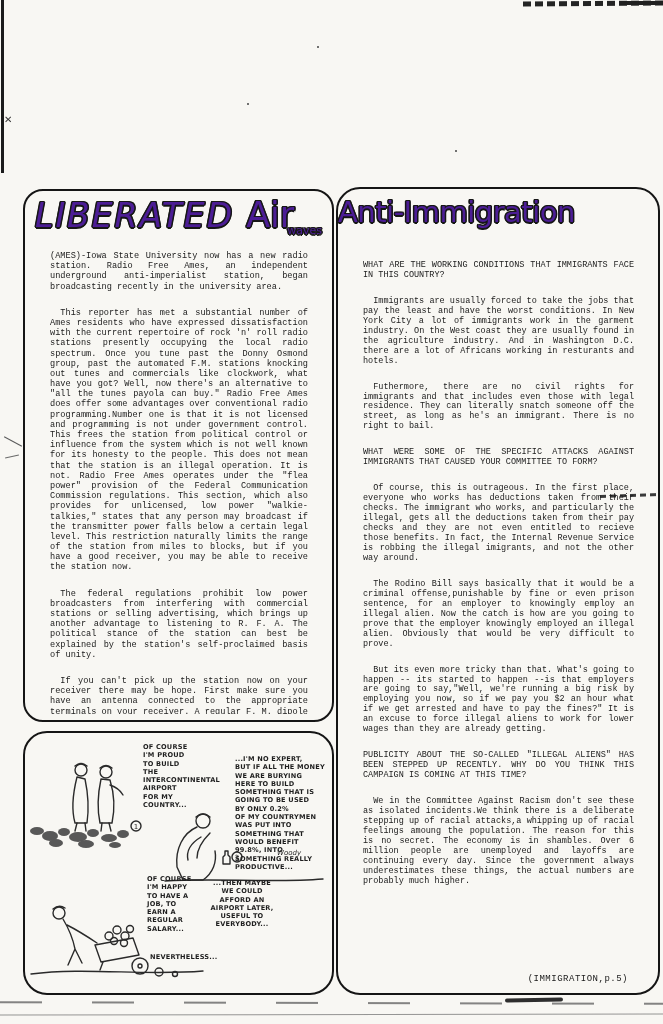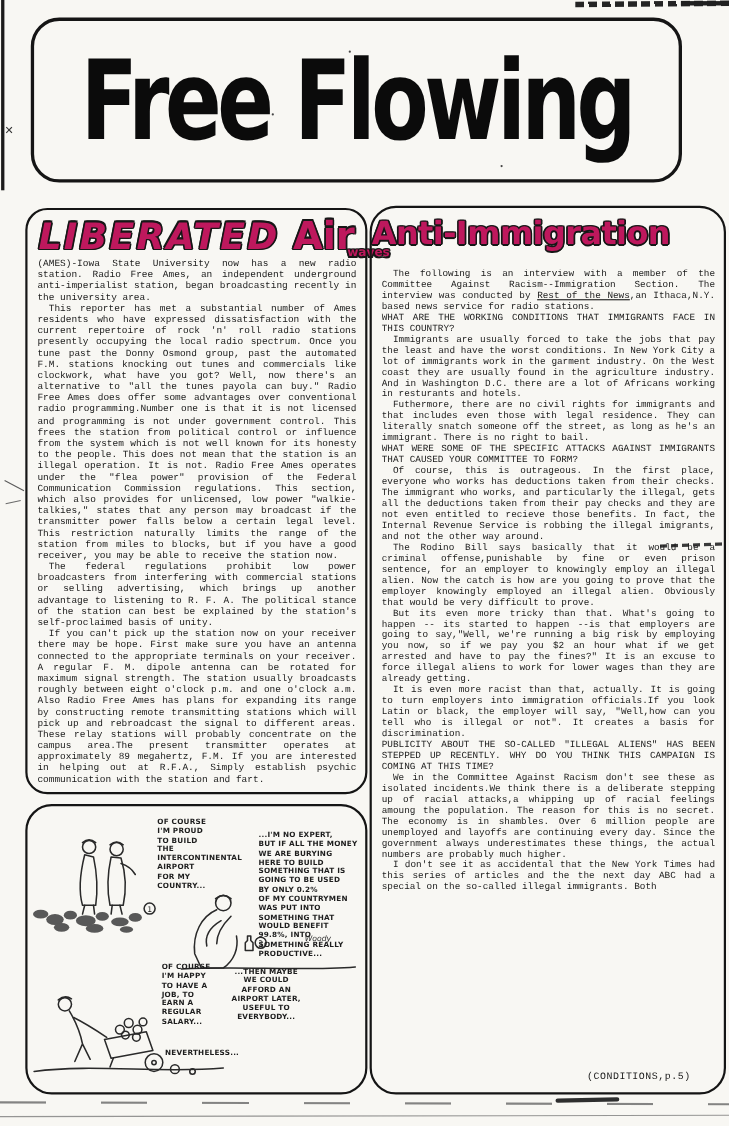--- a/index.html
+++ b/index.html
@@ -8,35 +8,35 @@
         font-family:"Liberation Mono",monospace;color:#1a1a1a;}
   .box{position:absolute;border:2.5px solid #151515;border-radius:20px;background:transparent;}
 
   
   #masthead-box{left:28px;top:16px;width:586px;height:144px;border-width:3px;border-radius:26px;
                 display:flex;align-items:center;justify-content:center;}
   .masthead-title{font-family:"DejaVu Sans",sans-serif;font-weight:bold;font-size:76px;
                   letter-spacing:-4px;transform:scaleY(1.32);color:#0b0b0b;white-space:nowrap;}
 
   
-  .outline{color:#be185d;font-family:"DejaVu Sans",sans-serif;font-weight:bold;
+  .outline{color:#4c1d95;font-family:"DejaVu Sans",sans-serif;font-weight:normal;
     text-shadow:-1.1px -1.1px 0 #171717,1.1px -1.1px 0 #171717,-1.1px 1.1px 0 #171717,
                  1.1px 1.1px 0 #171717,-1.5px 0 0 #171717,1.5px 0 0 #171717,
                  0 -1.5px 0 #171717,0 1.5px 0 #171717;}
 
   
   #left-article{left:23px;top:189px;width:307px;height:529px;}
   .lib-title{position:absolute;left:10px;top:4px;white-space:nowrap;}
   .liberated{font-size:33px;font-style:italic;letter-spacing:2px;}
   .airwrap{display:inline-block;margin-left:12px;}
   .air{font-size:35px;}
   .waves{font-size:11px;display:inline-block;transform:translate(-7px,7px);}
   .body-text{position:absolute;left:9px;right:8px;top:44px;bottom:6px;
              font-size:8.6px;line-height:10.18px;text-align:justify;overflow:hidden;}
-  .para{margin:0;}
+  .para{margin:16px;}
   .para.a{text-indent:1.2em;}
   .para.lead,.para.q{text-indent:0;}
   .underline{text-decoration:underline;}
 
   
   #cartoon-box{left:23px;top:731px;width:307px;height:260px;border-radius:24px;}
   .doodles{position:absolute;left:0;top:0;width:100%;height:100%;}
   .bubble{position:absolute;font-family:"DejaVu Sans",sans-serif;font-weight:bold;
           font-size:6.6px;line-height:8.3px;letter-spacing:.2px;white-space:pre-line;color:#1e1e1e;}
   #b1{left:118px;top:10px;width:84px;}
@@ -87,23 +87,20 @@
   <div class="mark dash-arrow"></div>
   <div class="mark scratch1"></div>
   <div class="mark scratch2"></div>
   <div class="mark smudge-bottom1"></div>
   <div class="mark smudge-blob"></div>
   <div class="mark smudge-bottom2"></div>
   <div class="mark speck" style="left:247px;top:103px;"></div>
   <div class="mark speck" style="left:317px;top:46px;"></div>
   <div class="mark speck" style="left:455px;top:150px;"></div>
 
-  <div class="box" id="masthead-box">
-    <div class="masthead-title">Free Flowing</div>
-  </div>
 
   <div class="box" id="left-article">
     <div class="lib-title">
       <span class="outline liberated">LIBERATED</span><span class="airwrap"><span class="outline air">Air</span><span class="outline waves">waves</span></span>
     </div>
     <div class="body-text">
         <p class="para lead">(AMES)-Iowa State University now has a new radio station.  Radio Free Ames, an independent underground anti-imperialist station, began broadcasting recently in the university area.</p>
         <p class="para a">This reporter has met a substantial number of Ames residents who have expressed dissatisfaction with the current repertoire of rock 'n' roll radio stations presently occupying the local radio spectrum.  Once you tune past the Donny Osmond group, past the automated F.M. stations knocking out tunes and commercials like clockwork, what have you got?  Well, now there's an alternative to "all the tunes payola can buy."  Radio Free Ames does offer some advantages over conventional radio programming.Number one is that it is not licensed and programming is not under government control. This frees the station from political control or influence from the system which is not well known for its honesty to the people.  This does not mean that the station is an illegal operation.  It is not. Radio Free Ames operates under the "flea power" provision of the Federal Communication Commission regulations.  This section, which also provides for unlicensed, low power "walkie-talkies," states that any person may broadcast if the transmitter power falls below a certain legal level. This restriction naturally limits the range of the station from miles to blocks, but if you have a good receiver, you may be able to receive the station now.</p>
         <p class="para a">The federal regulations prohibit low power broadcasters from interfering with commercial stations or selling advertising, which brings up another advantage to listening to R. F. A.  The political stance of the station can best be explained by the station's self-proclaimed basis of unity.</p>
         <p class="para a">If you can't pick up the station now on your receiver there may be hope.  First make sure you have an antenna connected to the appropriate terminals on your receiver.  A regular F. M. dipole antenna can be rotated for maximum signal strength. The station usually broadcasts roughly between eight o'clock p.m. and one o'clock a.m. Also Radio Free Ames has plans for expanding its range by constructing remote transmitting stations which will pick up and rebroadcast the signal to different areas. These relay stations will probably concentrate on the campus area.The present transmitter operates at approximately 89 megahertz, F.M.  If you are interested in helping out at R.F.A., Simply establish psychic communication with the station and fart.</p>
@@ -209,29 +206,26 @@
 AIRPORT LATER,
 USEFUL TO
 EVERYBODY...</div>
     <div class="bubble" id="b5">NEVERTHELESS...</div>
     <div class="sig">Woody</div>
   </div>
 
   <div class="box" id="right-article">
     <div class="anti-title outline">Anti-Immigration</div>
     <div class="right-text">
-      <p class="para a"><span>The following is an interview with a member of the Committee Against Racism--Immigration Section.  The interview was conducted by </span><span class="underline">Rest of the News</span><span>,an Ithaca,N.Y. based news service for radio stations.</span></p>
     <p class="para q">WHAT ARE THE WORKING CONDITIONS THAT IMMIGRANTS FACE IN THIS COUNTRY?</p>
         <p class="para a">Immigrants are usually forced to take the jobs that pay the least and have the worst conditions. In New York City a lot of immigrants work in the garment industry. On the West coast they are usually found in the agriculture industry. And in Washington D.C. there are a lot of Africans working in resturants and hotels.</p>
         <p class="para a">Futhermore, there are no civil rights for immigrants and that includes even those with legal residence. They can literally snatch someone off the street, as long as he's an immigrant.  There is no right to bail.</p>
         <p class="para q">WHAT WERE SOME OF THE SPECIFIC ATTACKS AGAINST IMMIGRANTS THAT CAUSED YOUR COMMITTEE TO FORM?</p>
         <p class="para a">Of course, this is outrageous.  In the first place, everyone who works has deductions taken from their checks.  The immigrant who works, and particularly the illegal, gets all the deductions taken from their pay checks and they are not even entitled to recieve those benefits. In fact, the Internal Revenue Service is robbing the illegal imigrants, and not the other way around.</p>
         <p class="para a">The Rodino Bill says basically that it would be a criminal offense,punishable by fine or even prison sentence, for an employer to knowingly employ an illegal alien. Now the catch is how are you going to prove that the employer knowingly employed an illegal alien.  Obviously that would be very difficult to prove.</p>
         <p class="para a">But its even more tricky than that.  What's going to happen -- its started to happen --is that employers are going to say,"Well, we're running a big risk by employing you now, so if we pay you $2 an hour what if we get arrested and have to pay the fines?" It is an excuse to force illegal aliens to work for lower wages than they are already getting.</p>
-        <p class="para a">It is even more racist than that, actually. It is going to turn employers into immigration officials.If you look Latin or black, the employer will say, "Well,how can you tell who is illegal or not". It creates a basis for discrimination.</p>
         <p class="para q">PUBLICITY ABOUT THE SO-CALLED "ILLEGAL ALIENS" HAS BEEN STEPPED UP RECENTLY.  WHY DO YOU THINK THIS CAMPAIGN IS COMING AT THIS TIME?</p>
         <p class="para a">We in the Committee Against Racism don't see these as isolated incidents.We think there is a deliberate stepping up of racial attacks,a whipping up of racial feelings amoung the population.  The reason for this is no secret. The economy is in shambles. Over 6 million people are unemployed and layoffs are continuing every day. Since the government always underestimates these things, the actual numbers are probably much higher.</p>
-        <p class="para a">I don't see it as accidental that the New York Times had this series of articles and the  the next day ABC had a special on the so-called illegal immigrants. Both</p>
       </div>
-    <div class="continuation">(CONDITIONS,p.5)</div>
+    <div class="continuation">(IMMIGRATION,p.5)</div>
   </div>
 
 </div>
 
 </body></html>

